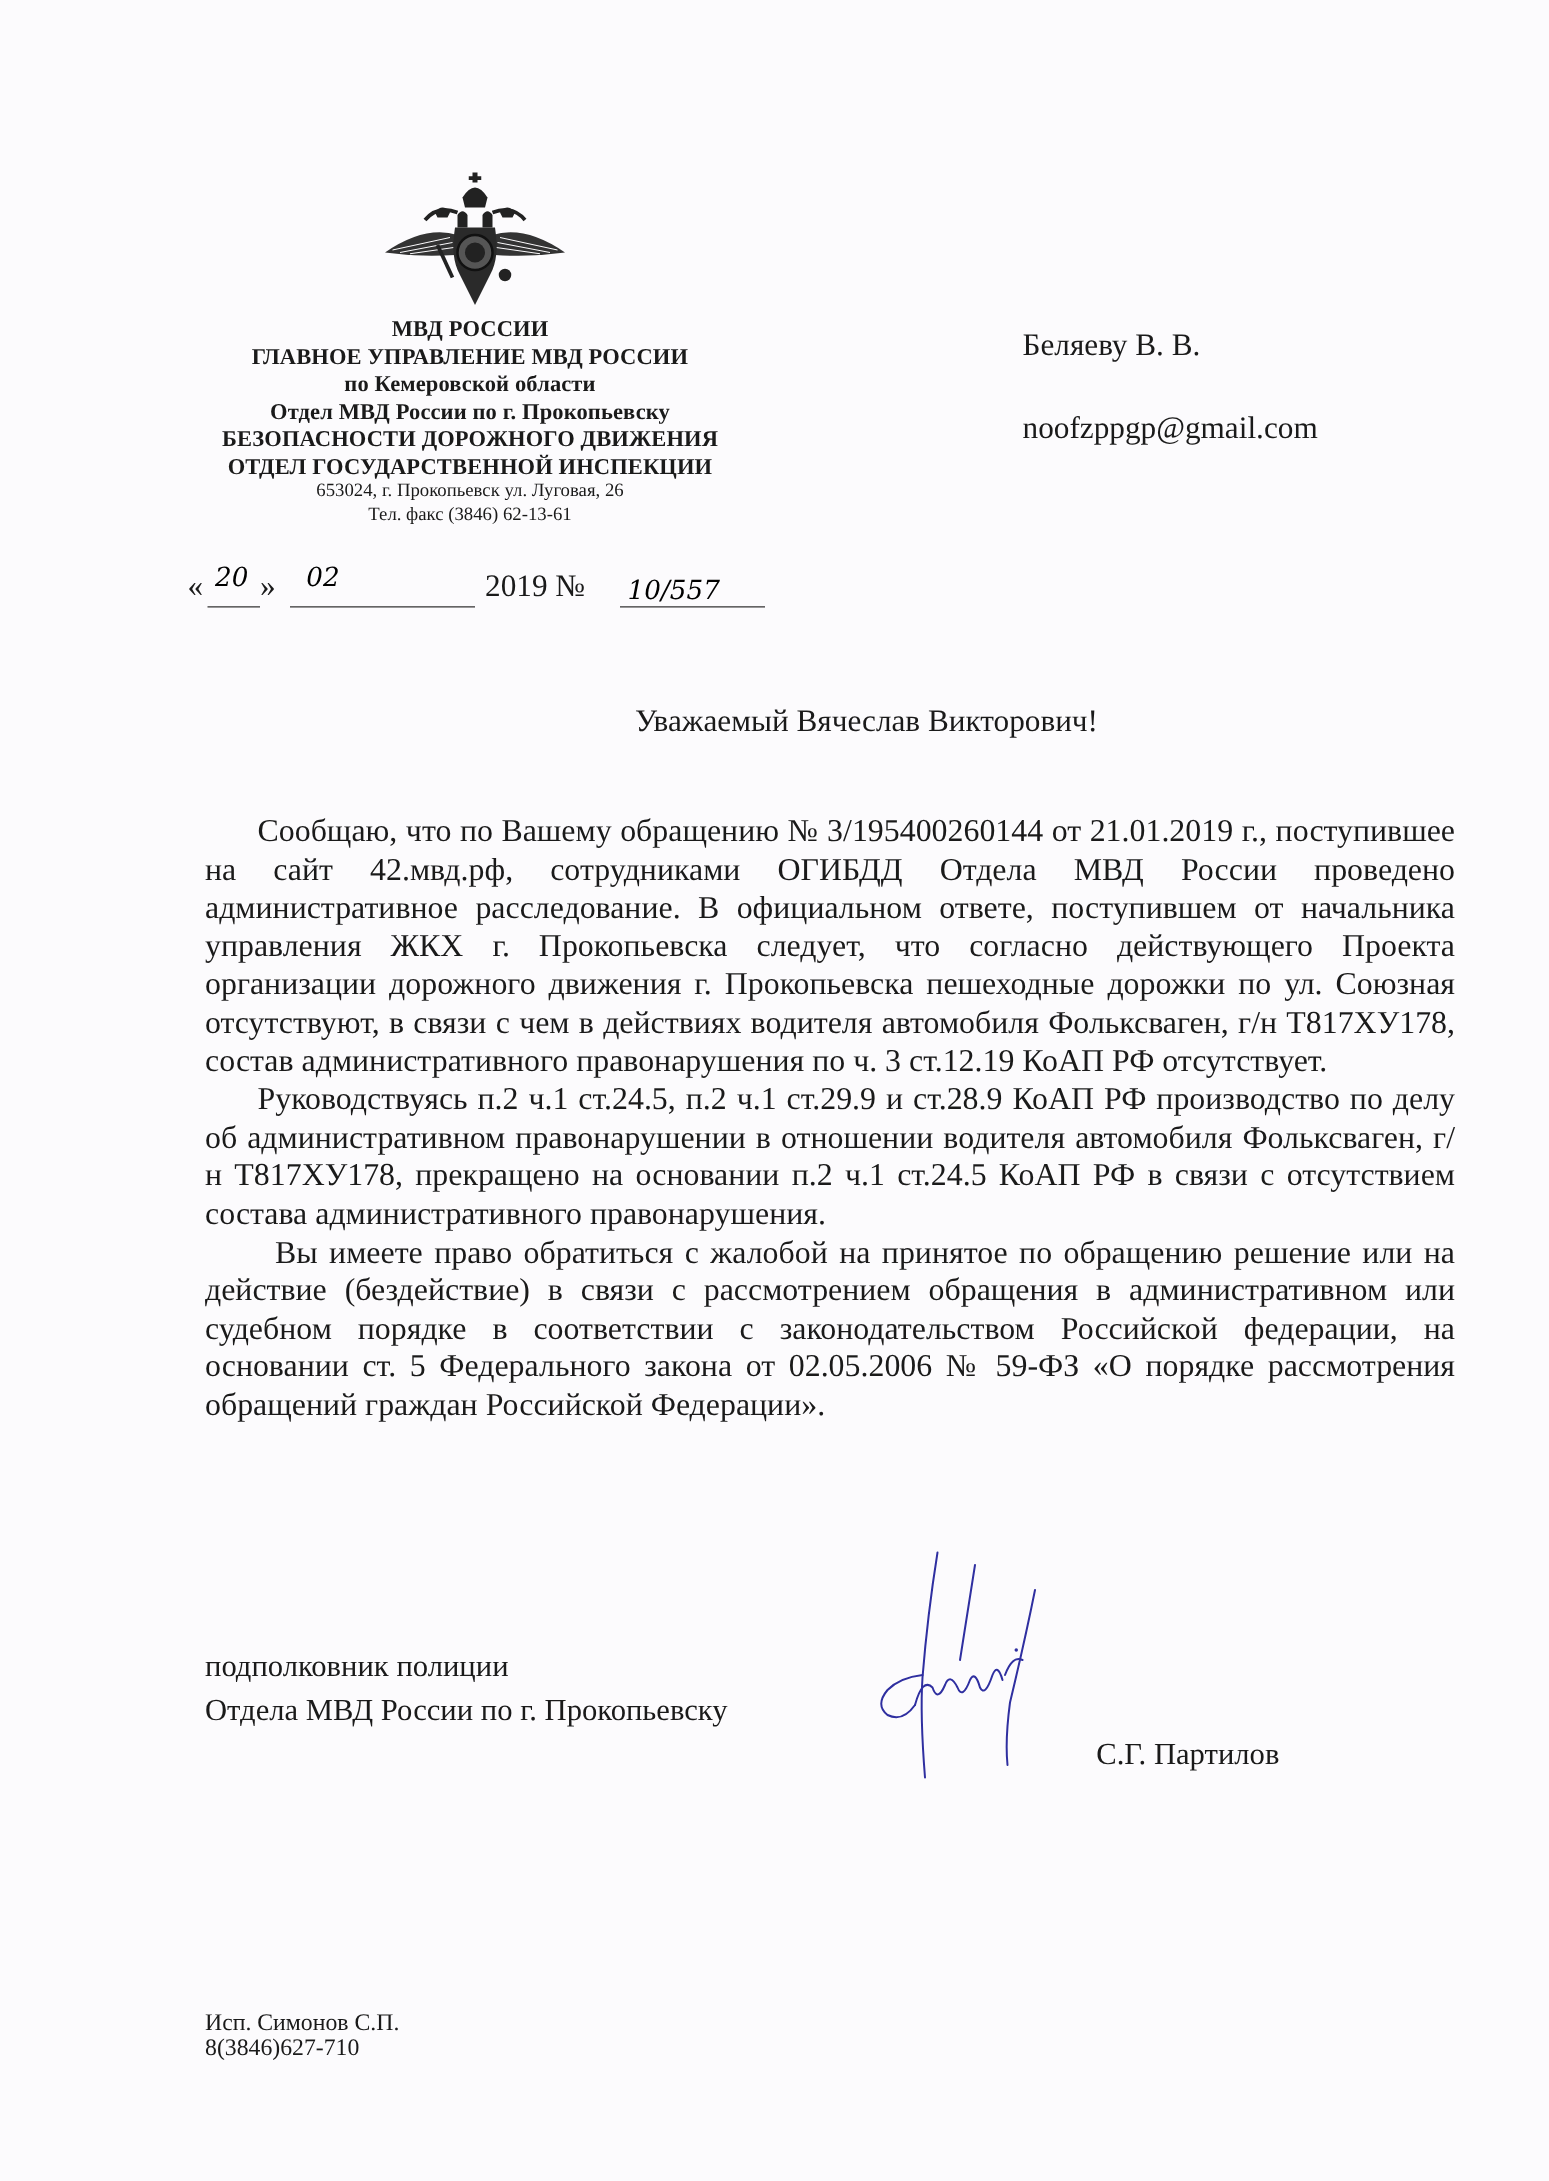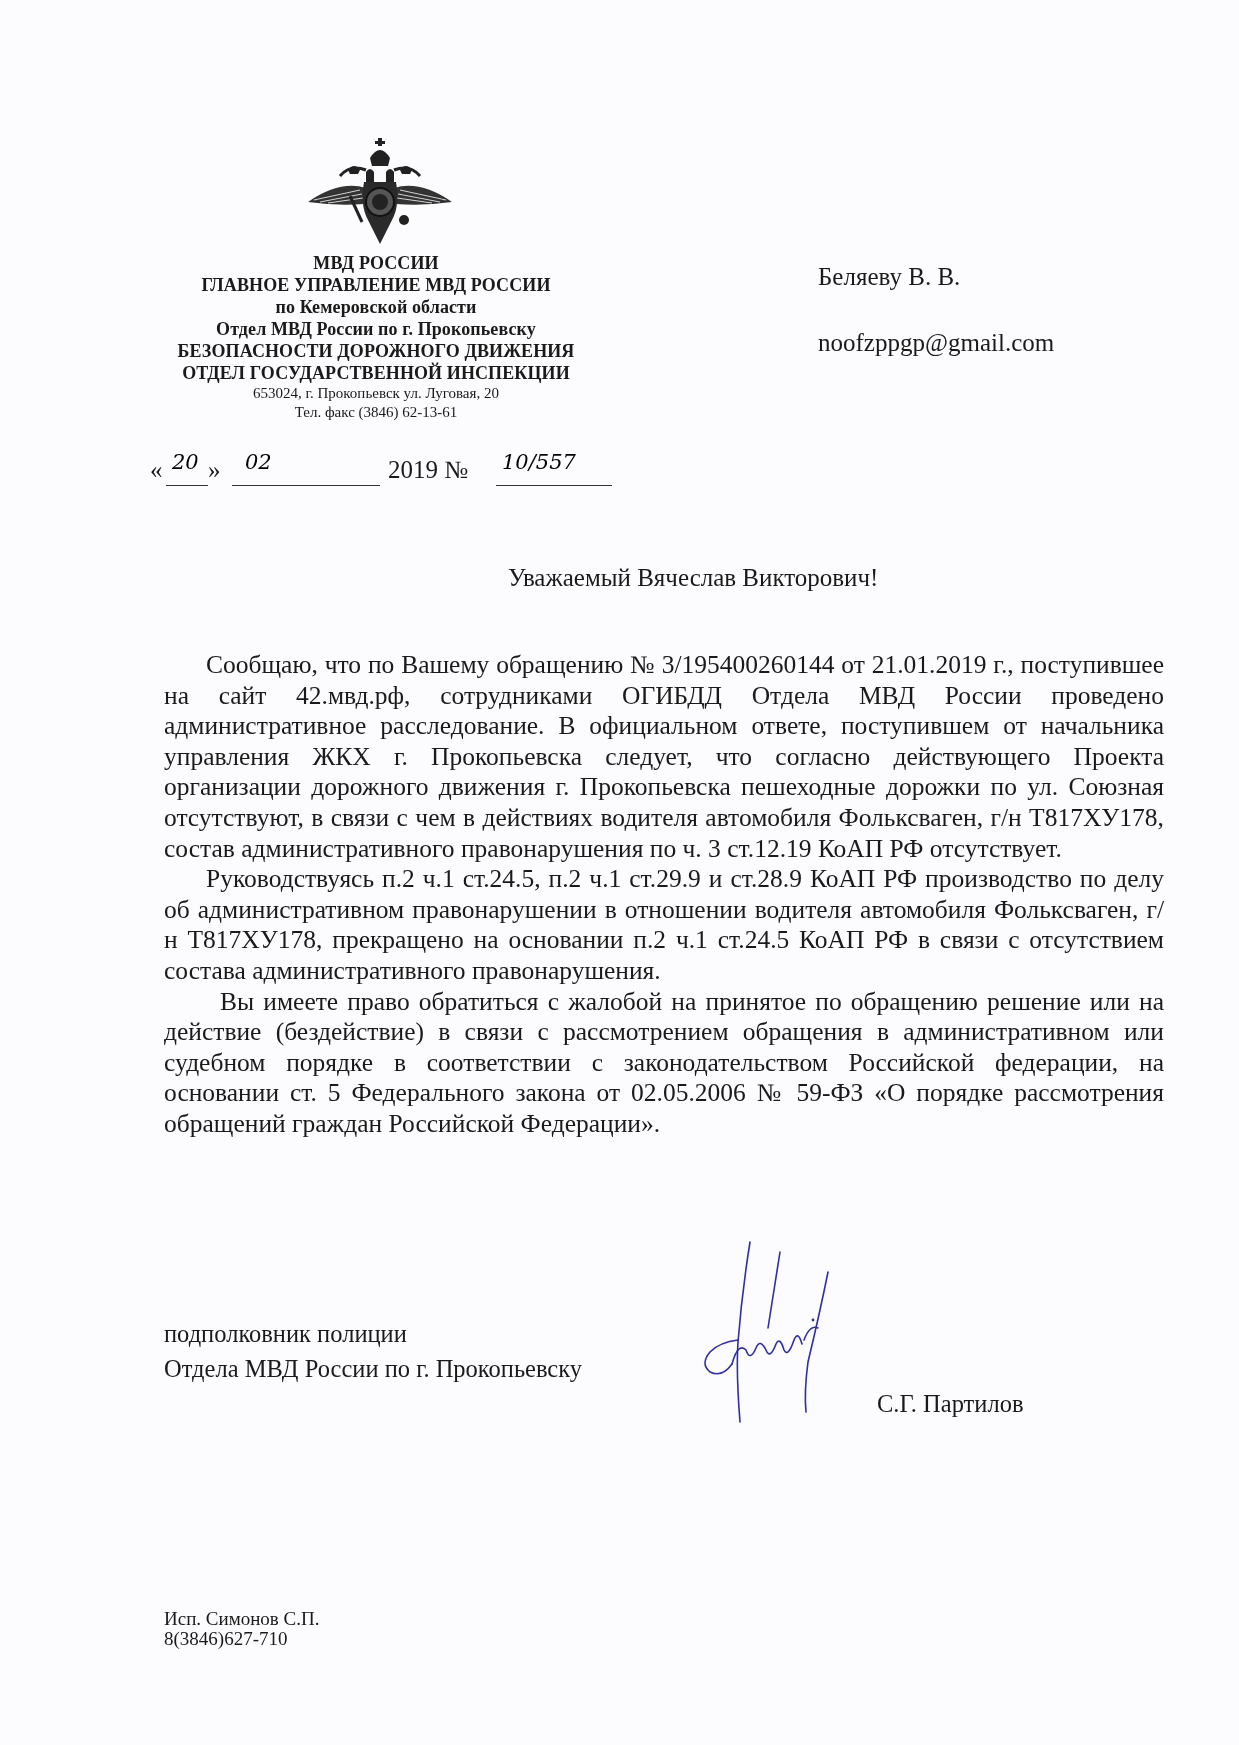--- a/index.html
+++ b/index.html
@@ -79,37 +79,37 @@
   </svg>
 </div>
 
 <div class="abs hdr">
   <div class="b">МВД РОССИИ</div>
   <div class="b">ГЛАВНОЕ УПРАВЛЕНИЕ МВД РОССИИ</div>
   <div class="b">по Кемеровской области</div>
   <div class="b">Отдел МВД России по г. Прокопьевску</div>
   <div class="b">БЕЗОПАСНОСТИ ДОРОЖНОГО ДВИЖЕНИЯ</div>
   <div class="b">ОТДЕЛ ГОСУДАРСТВЕННОЙ ИНСПЕКЦИИ</div>
-  <div class="s">653024, г. Прокопьевск  ул.  Луговая, 20</div>
+  <div class="s">653024, г. Прокопьевск  ул.  Луговая, 26</div>
   <div class="s">Тел. факс (3846) 62-13-61</div>
 </div>
 
 <div class="abs addr">Беляеву В. В.</div>
 <div class="abs email">noofzppgp@gmail.com</div>
 
 <div class="abs dateline">
   <span class="q" style="left:0px;">«</span>
   <span class="ul" style="left:16px; width:42px;"></span>
   <span class="hw" style="left:22px;">20</span>
   <span class="q" style="left:58px;">»</span>
   <span class="ul" style="left:82px; width:148px;"></span>
   <span class="hw" style="left:95px;">02</span>
   <span class="q" style="left:238px;">2019 №</span>
   <span class="ul" style="left:346px; width:116px;"></span>
-  <span class="hw" style="left:352px;">10/557</span>
+  <span class="hw" style="left:352px;margin-top:10px;">10/557</span>
 </div>
 
 <div class="abs salut">Уважаемый Вячеслав Викторович!</div>
 
 <div class="abs body">
   <p>Сообщаю, что по Вашему обращению № 3/195400260144 от 21.01.2019 г., поступившее на сайт 42.мвд.рф, сотрудниками ОГИБДД Отдела МВД России проведено административное расследование. В официальном ответе, поступившем от начальника управления ЖКХ г. Прокопьевска следует, что согласно действующего Проекта организации дорожного движения г. Прокопьевска пешеходные дорожки по ул. Союзная отсутствуют, в связи с чем в действиях водителя автомобиля Фольксваген, г/н Т817ХУ178, состав административного правонарушения по ч. 3 ст.12.19 КоАП РФ отсутствует.</p>
   <p>Руководствуясь п.2 ч.1 ст.24.5, п.2 ч.1 ст.29.9 и ст.28.9 КоАП РФ производство по делу об административном правонарушении в отношении водителя автомобиля Фольксваген, г/н Т817ХУ178, прекращено на основании п.2 ч.1 ст.24.5 КоАП РФ в связи с отсутствием состава административного правонарушения.</p>
   <p style="text-indent:56px;">Вы имеете право обратиться с жалобой на принятое по обращению решение или на действие (бездействие) в связи с рассмотрением обращения в административном или судебном порядке в соответствии с законодательством Российской федерации, на основании ст. 5 Федерального закона от 02.05.2006 № 59-ФЗ «О порядке рассмотрения обращений граждан Российской Федерации».</p>
 </div>
 

